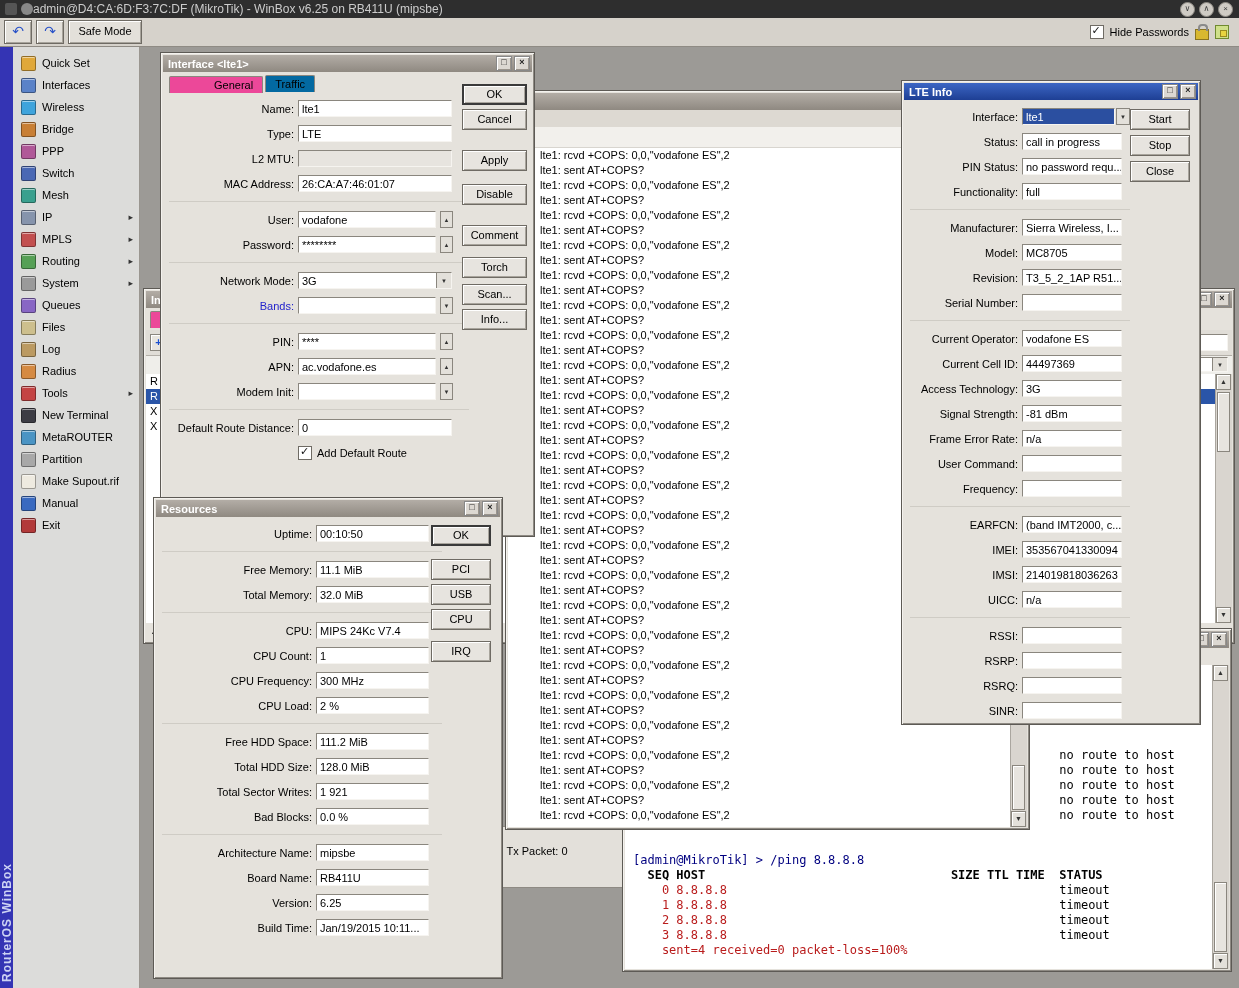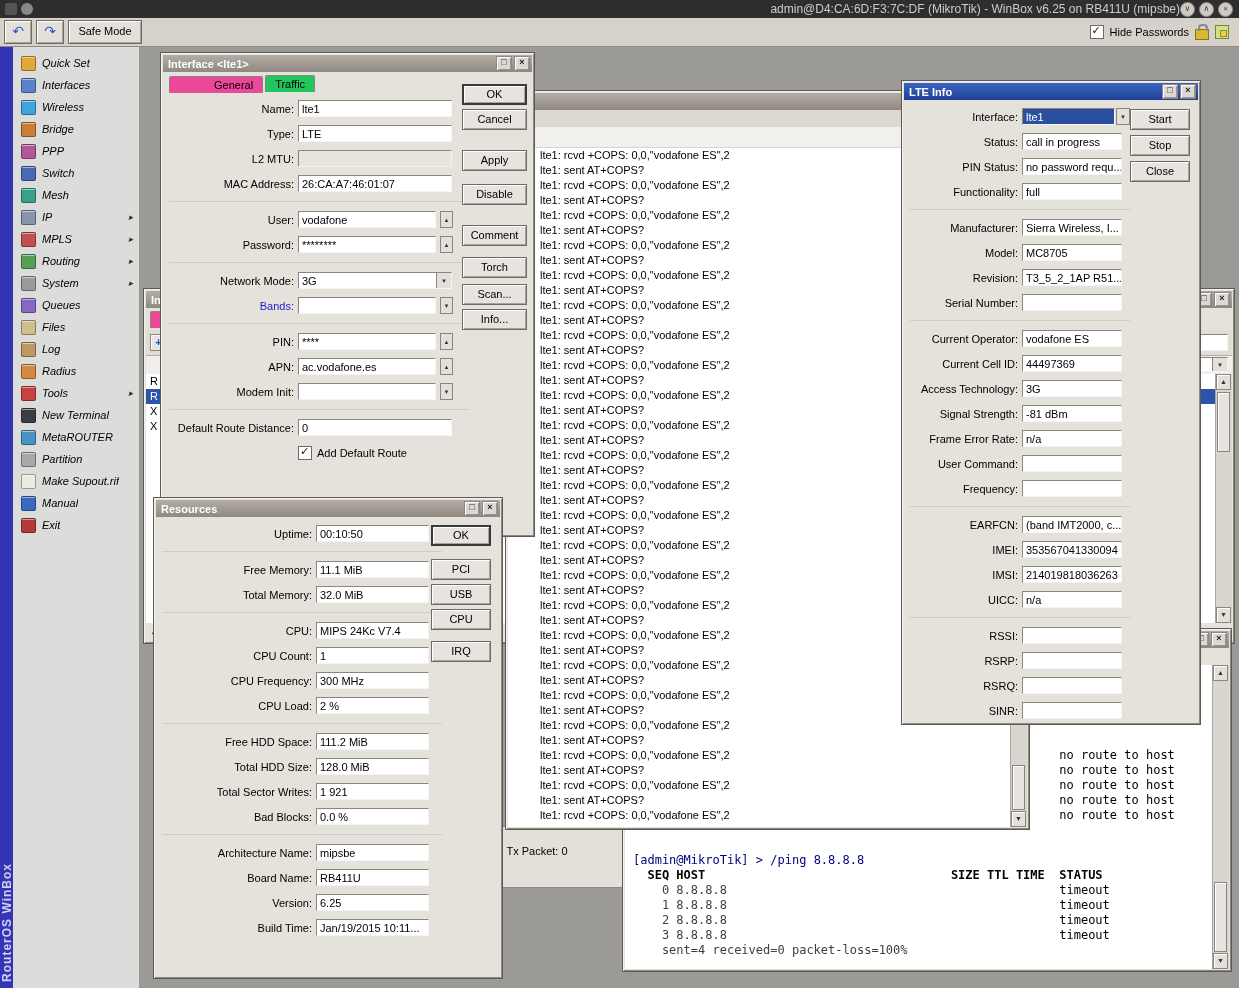--- a/index.html
+++ b/index.html
@@ -4,21 +4,21 @@
 <style>
   html,body{margin:0;padding:0;}
   body{width:1239px;height:988px;position:relative;overflow:hidden;
        font-family:"Liberation Sans",sans-serif;background:#9c9a96;font-size:11px;color:#000;}
   
   .titlebar{position:absolute;left:0;top:0;width:1239px;height:18px;background:#2e2e2e;
             display:flex;align-items:center;color:#cccccc;font-size:12px;}
   .tb-left{display:flex;align-items:center;gap:4px;padding-left:5px;}
   .tb-appicon{width:12px;height:12px;background:#555;border-radius:2px;}
   .tb-roundicon{width:12px;height:12px;background:#888;border-radius:50%;}
-  .tb-title{flex:1;text-align:right;white-space:nowrap;overflow:hidden;}
+  .tb-title{flex:1;text-align:left;white-space:nowrap;overflow:hidden;}
   .tb-right{display:flex;gap:4px;padding-right:6px;}
   .tb-circle{width:13px;height:13px;border-radius:50%;background:#cfcbc4;border:1px solid #8f8b84;
              color:#3a3a3a;font-size:8px;line-height:12px;text-align:center;}
   
   .toolbar{position:absolute;left:0;top:18px;width:1239px;height:29px;background:#d6d2cb;
            border-bottom:1px solid #8f8b84;display:flex;align-items:center;padding:0;box-sizing:border-box;}
   .tbtn{height:22px;background:#e3e0da;border:1px solid #6f6b64;box-shadow:inset 1px 1px 0 #fff,inset -1px -1px 0 #a8a49c;
         margin-left:4px;font-size:11px;line-height:20px;text-align:center;}
   .tbtn.icon{width:26px;color:#2851c8;font-size:14px;}
   .tbtn.safe{width:72px;}
@@ -29,21 +29,21 @@
   .lock-icon::before{content:"";position:absolute;left:2px;top:-6px;width:6px;height:5px;
                      border:2px solid #8a8a8a;border-bottom:none;border-radius:4px 4px 0 0;}
   .cert-icon{width:12px;height:12px;background:#cfe08a;border:1px solid #6f8a30;position:relative;}
   .cert-icon::after{content:"";position:absolute;right:1px;bottom:1px;width:5px;height:5px;background:#e8d440;border:1px solid #9a8a20;}
   
   .brandstrip{position:absolute;left:0;top:47px;width:13px;height:941px;background:#3434b4;}
   .brand{position:absolute;bottom:6px;left:0;width:13px;writing-mode:vertical-rl;transform:rotate(180deg);
          color:#ccd2f4;font-weight:bold;font-size:12px;letter-spacing:1px;white-space:nowrap;}
   .sidebar{position:absolute;left:13px;top:47px;width:127px;height:941px;background:#dcdcda;
            border-right:1px solid #9a9690;box-sizing:border-box;padding-top:5px;}
-  .sb-item{height:22px;display:flex;align-items:center;gap:6px;padding:0 6px 0 8px;cursor:default;font-style:italic;}
+  .sb-item{height:22px;display:flex;align-items:center;gap:6px;padding:0 6px 0 8px;cursor:default;}
   .sb-ic{width:13px;height:13px;border-radius:2px;border:1px solid rgba(0,0,0,.35);
          box-shadow:inset 0 1px 0 rgba(255,255,255,.5);flex:none;}
   .ic-quickset{background:#e0a83a}.ic-interfaces{background:#5a82c8}.ic-wireless{background:#3fa4dc}
   .ic-bridge{background:#c87f35}.ic-ppp{background:#b05898}.ic-switch{background:#4a68b4}
   .ic-mesh{background:#3aa08e}.ic-ip{background:#8694ac}.ic-mpls{background:#c25050}
   .ic-routing{background:#56a056}.ic-system{background:#9a9a9a}.ic-queues{background:#8866c4}
   .ic-files{background:#cdbf8d}.ic-log{background:#bb9a62}.ic-radius{background:#d58a42}
   .ic-tools{background:#c44444}.ic-terminal{background:#3c3c44}.ic-metarouter{background:#4a94c4}
   .ic-partition{background:#a8a8a8}.ic-supout{background:#eeeae0}.ic-manual{background:#3a6ac0}
   .ic-exit{background:#b23a3a}
@@ -86,21 +86,21 @@
   
   .if-form{position:absolute;left:6px;top:24px;width:300px;}
   .if-form label{width:125px;}
   .f-full{width:154px;}
   .f-short{width:138px;}
   .blue-label{color:#2222cc;}
   .if-buttons{position:absolute;right:5px;top:6px;width:65px;}
   .if-buttons .btn{width:65px;}
   .tabs{position:absolute;left:6px;top:3px;height:20px;}
   .tab{display:inline-block;padding:2px 9px;border:1px solid #8a867e;border-bottom:none;
-       background:#22c55e;margin-right:2px;border-radius:2px 2px 0 0;}
+       background:#0369a1;margin-right:2px;border-radius:2px 2px 0 0;}
   .tab.active{background:#ec4899;font-weight:normal;position:relative;top:1px;padding-left:44px;}
   .cbrow .cblabel{padding-left:5px;}
   .cb-spacer{width:129px;flex:none;}
   
   .res-rows{position:absolute;left:6px;top:4px;width:280px;}
   .res-rows label{width:150px;}
   .res-rows .field{width:113px;}
   .res-buttons{position:absolute;right:9px;top:0;width:60px;}
   .res-buttons .btn{width:60px;}
   
@@ -135,21 +135,21 @@
   .il-row{height:15px;line-height:15px;font-size:11px;padding-left:4px;}
   .il-row.selected{background:#2a55a8;color:#fff;}
   .il-status{position:absolute;left:6px;bottom:3px;font-size:11px;}
   .il-sb{top:66px;bottom:18px;right:0;}
   
   .term-body{position:absolute;left:0;right:16px;top:17px;bottom:0;background:#fff;
              font-family:"DejaVu Sans Mono",monospace;font-size:12px;padding:8px 0 0 8px;overflow:hidden;box-sizing:border-box;}
   .tline{height:15px;line-height:15px;white-space:pre;}
   .t-prompt{color:#000080;}
   .t-bold{font-weight:bold;}
-  .t-green{color:#404040;}
+  .t-green{color:#b91c1c;}
   .w44{display:inline-block;width:44ch;}
   .w59{display:inline-block;width:59ch;}
   .ind59{padding-left:59ch;}
   .term-sb{top:17px;bottom:0;right:0;}
   
   .stats-frag{position:absolute;background:#e3e0da;border:1px solid #8e8a83;box-sizing:border-box;}
   .stats-frag .lbl{padding:18px 0 0 6px;white-space:nowrap;}
 </style>
 </head>
 <body>

